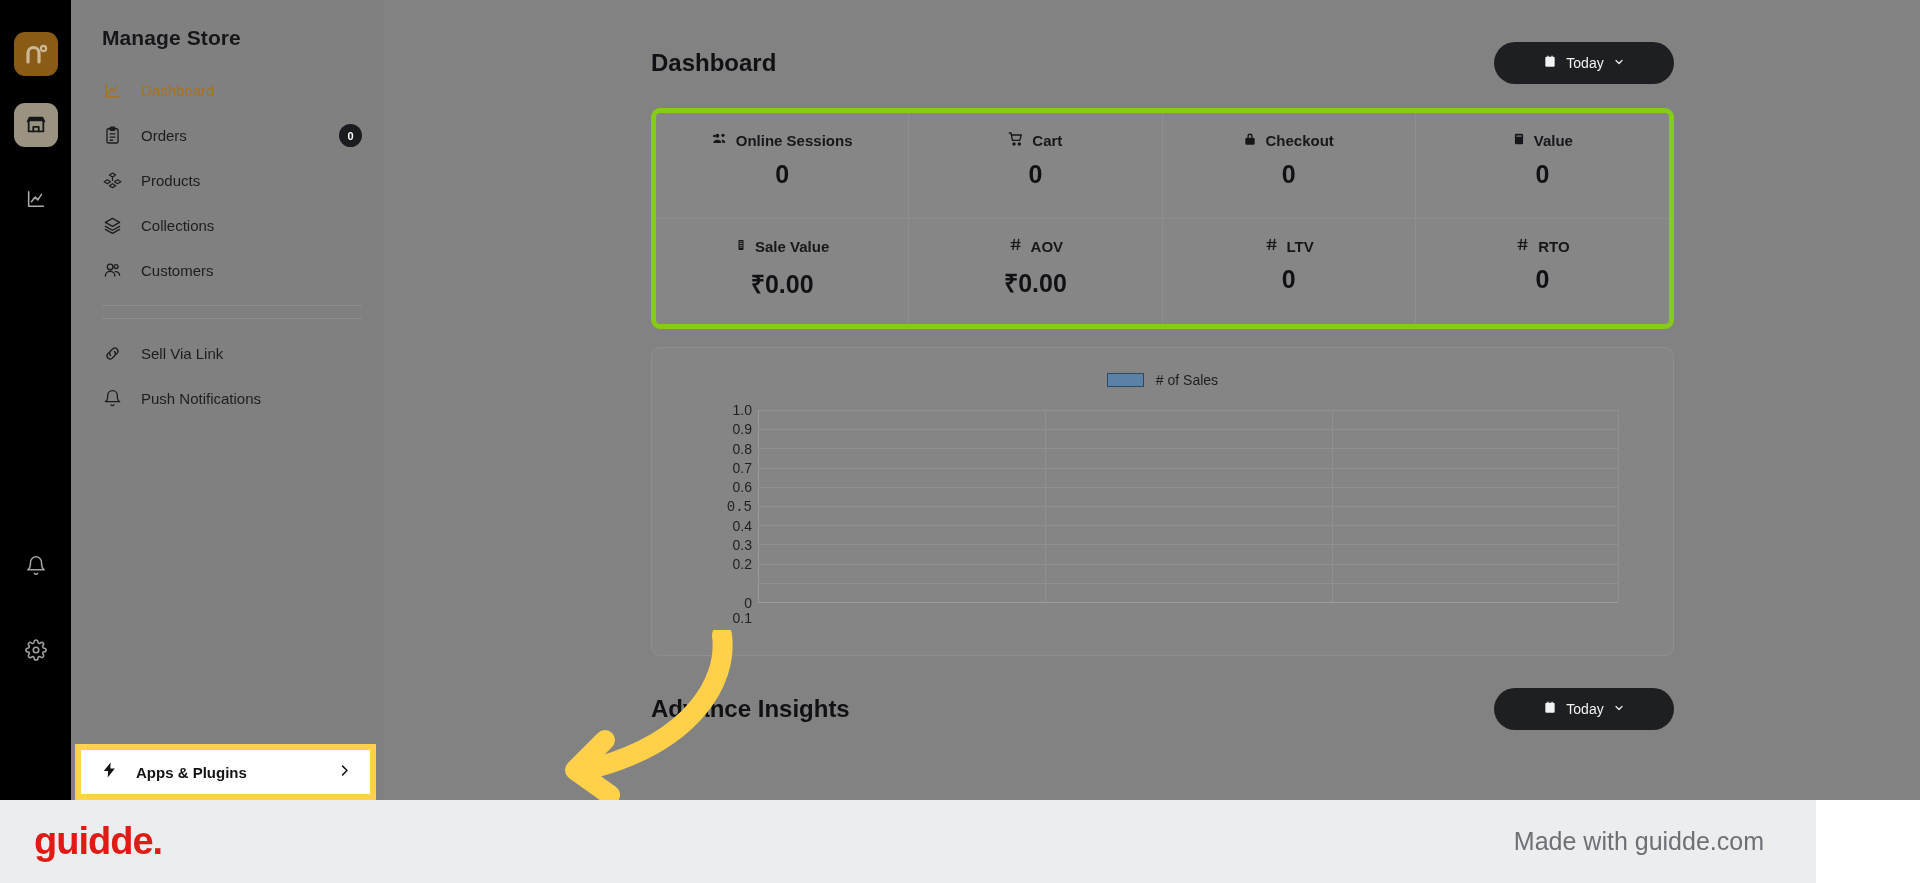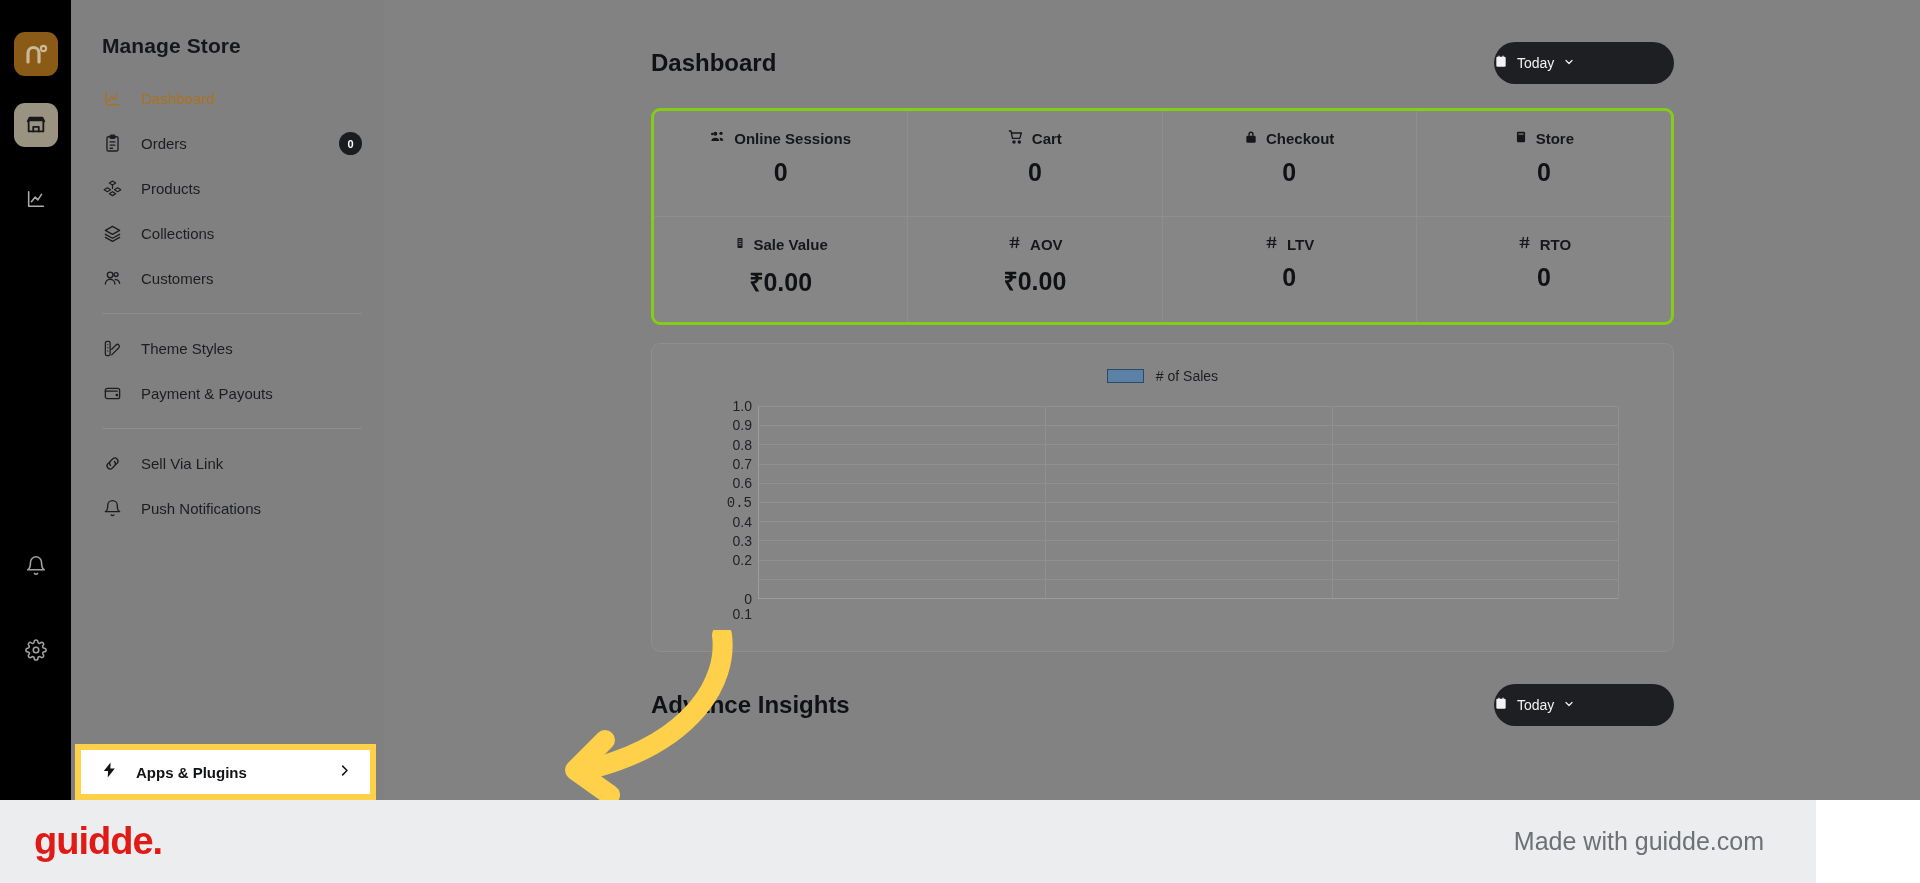--- a/index.html
+++ b/index.html
@@ -57,21 +57,20 @@
     width: 71px;
     display: flex; flex-direction: column; align-items: center; gap: 40px;
   }
   .rail-bottom .rail-plain { margin-top: 0; }
 
   
   .sidebar {
     position: absolute; left: 71px; top: 0;
     width: 313px; height: 602px;
     background: #808080;
-    margin-top: 8px;
   }
   .sidebar-title {
     margin: 26px 0 0 31px;
     font-size: 21px; font-weight: 700; color: #16171a;
     letter-spacing: .1px;
   }
   .nav { margin-top: 18px; }
   .nav-item {
     display: flex; align-items: center;
     height: 45px;
@@ -126,29 +125,29 @@
   }
   .page-head {
     display: flex; align-items: center; justify-content: space-between;
     padding: 42px 246px 0 267px;
   }
   .page-title { font-size: 24px; font-weight: 700; color: #101114; }
   .pill {
     height: 42px; min-width: 180px;
     border-radius: 21px;
     background: #1e1f22; color: #f2f2f2;
-    display: flex; align-items: center; gap: 9px;
+    display: flex; align-items: center; justify-content: center; gap: 9px;
     font-size: 14px; font-weight: 500;
   }
 
   
   .card {
     margin: 24px 246px 0 267px;
     background: rgba(255,255,255,0.04);
-    border: 3px solid #84cc16;
+    border: 5px solid #84cc16;
     border-radius: 9px;
     overflow: hidden;
   }
   .stats {
     display: grid;
     grid-template-columns: repeat(4, 1fr);
   }
   .stat {
     height: 106px;
     border-right: 1px solid #8e8e8e;
@@ -358,42 +357,20 @@
                 <path d="M15.5 13.5a5 5 0 0 1 5.5 4.5"></path>
             </svg>
           </span>
           <span class="lbl">Customers</span>
         </div>
 
       </div>
 
       <div class="nav-sep"></div>
 
-      <div class="nav" style="margin-top:0">
-        <div class="nav-item">
-          <span class="ico">
-            <svg width="19" height="19" viewBox="0 0 24 24" fill="none" stroke="#1c1d21" stroke-width="1.6" stroke-linecap="round" stroke-linejoin="round">
-              <rect x="3" y="3" width="6" height="18" rx="2"></rect>
-              <path d="M6 7h.01M6 11h.01M6 15h.01"></path>
-              <path d="M11 20 L20 11 a2.5 2.5 0 0 0 0-3.5 2.5 2.5 0 0 0-3.5 0 L11 13"></path>
-            </svg>
-          </span>
-          <span class="lbl">Theme Styles</span>
-        </div>
-        <div class="nav-item">
-          <span class="ico">
-            <svg width="19" height="19" viewBox="0 0 24 24" fill="none" stroke="#1c1d21" stroke-width="1.7" stroke-linecap="round" stroke-linejoin="round">
-              <rect x="3" y="5.5" width="18" height="13" rx="2.5"></rect>
-              <path d="M3 9 h15"></path>
-              <circle cx="17.5" cy="14" r=".9" fill="#1c1d21"></circle>
-            </svg>
-          </span>
-          <span class="lbl">Payment &amp; Payouts</span>
-        </div>
-      </div>
 
       <div class="nav-sep"></div>
 
       <div class="nav" style="margin-top:0">
         <div class="nav-item">
           <span class="ico">
             <svg width="19" height="19" viewBox="0 0 24 24" fill="none" stroke="#1c1d21" stroke-width="1.7" stroke-linecap="round" stroke-linejoin="round">
               <path d="M9.5 14.5 a4 4 0 0 1 0-5.6 l3-3 a4 4 0 0 1 5.6 5.6 l-1.3 1.3"></path>
               <path d="M14.5 9.5 a4 4 0 0 1 0 5.6 l-3 3 a4 4 0 0 1-5.6-5.6 l1.3-1.3"></path>
             </svg>
@@ -480,21 +457,21 @@
           </div>
 
           <div class="stat">
             <div class="stat-label">
               <span>
                 <svg width="14" height="16" viewBox="0 0 24 24" fill="#16171a">
                   <rect x="5" y="3" width="14" height="18" rx="2"></rect>
                   <rect x="7.5" y="6" width="9" height="2" fill="#828282"></rect>
                 </svg>
               </span>
-              <span>Store</span>
+              <span>Value</span>
             </div>
             <div class="stat-value">0</div>
           </div>
 
           <div class="stat">
             <div class="stat-label">
               <span>
                 <svg width="12" height="16" viewBox="0 0 24 24" fill="#16171a">
                   <rect x="7" y="2" width="10" height="20" rx="1.5"></rect>
                   <rect x="9" y="5" width="6" height="1.6" fill="#828282"></rect>

